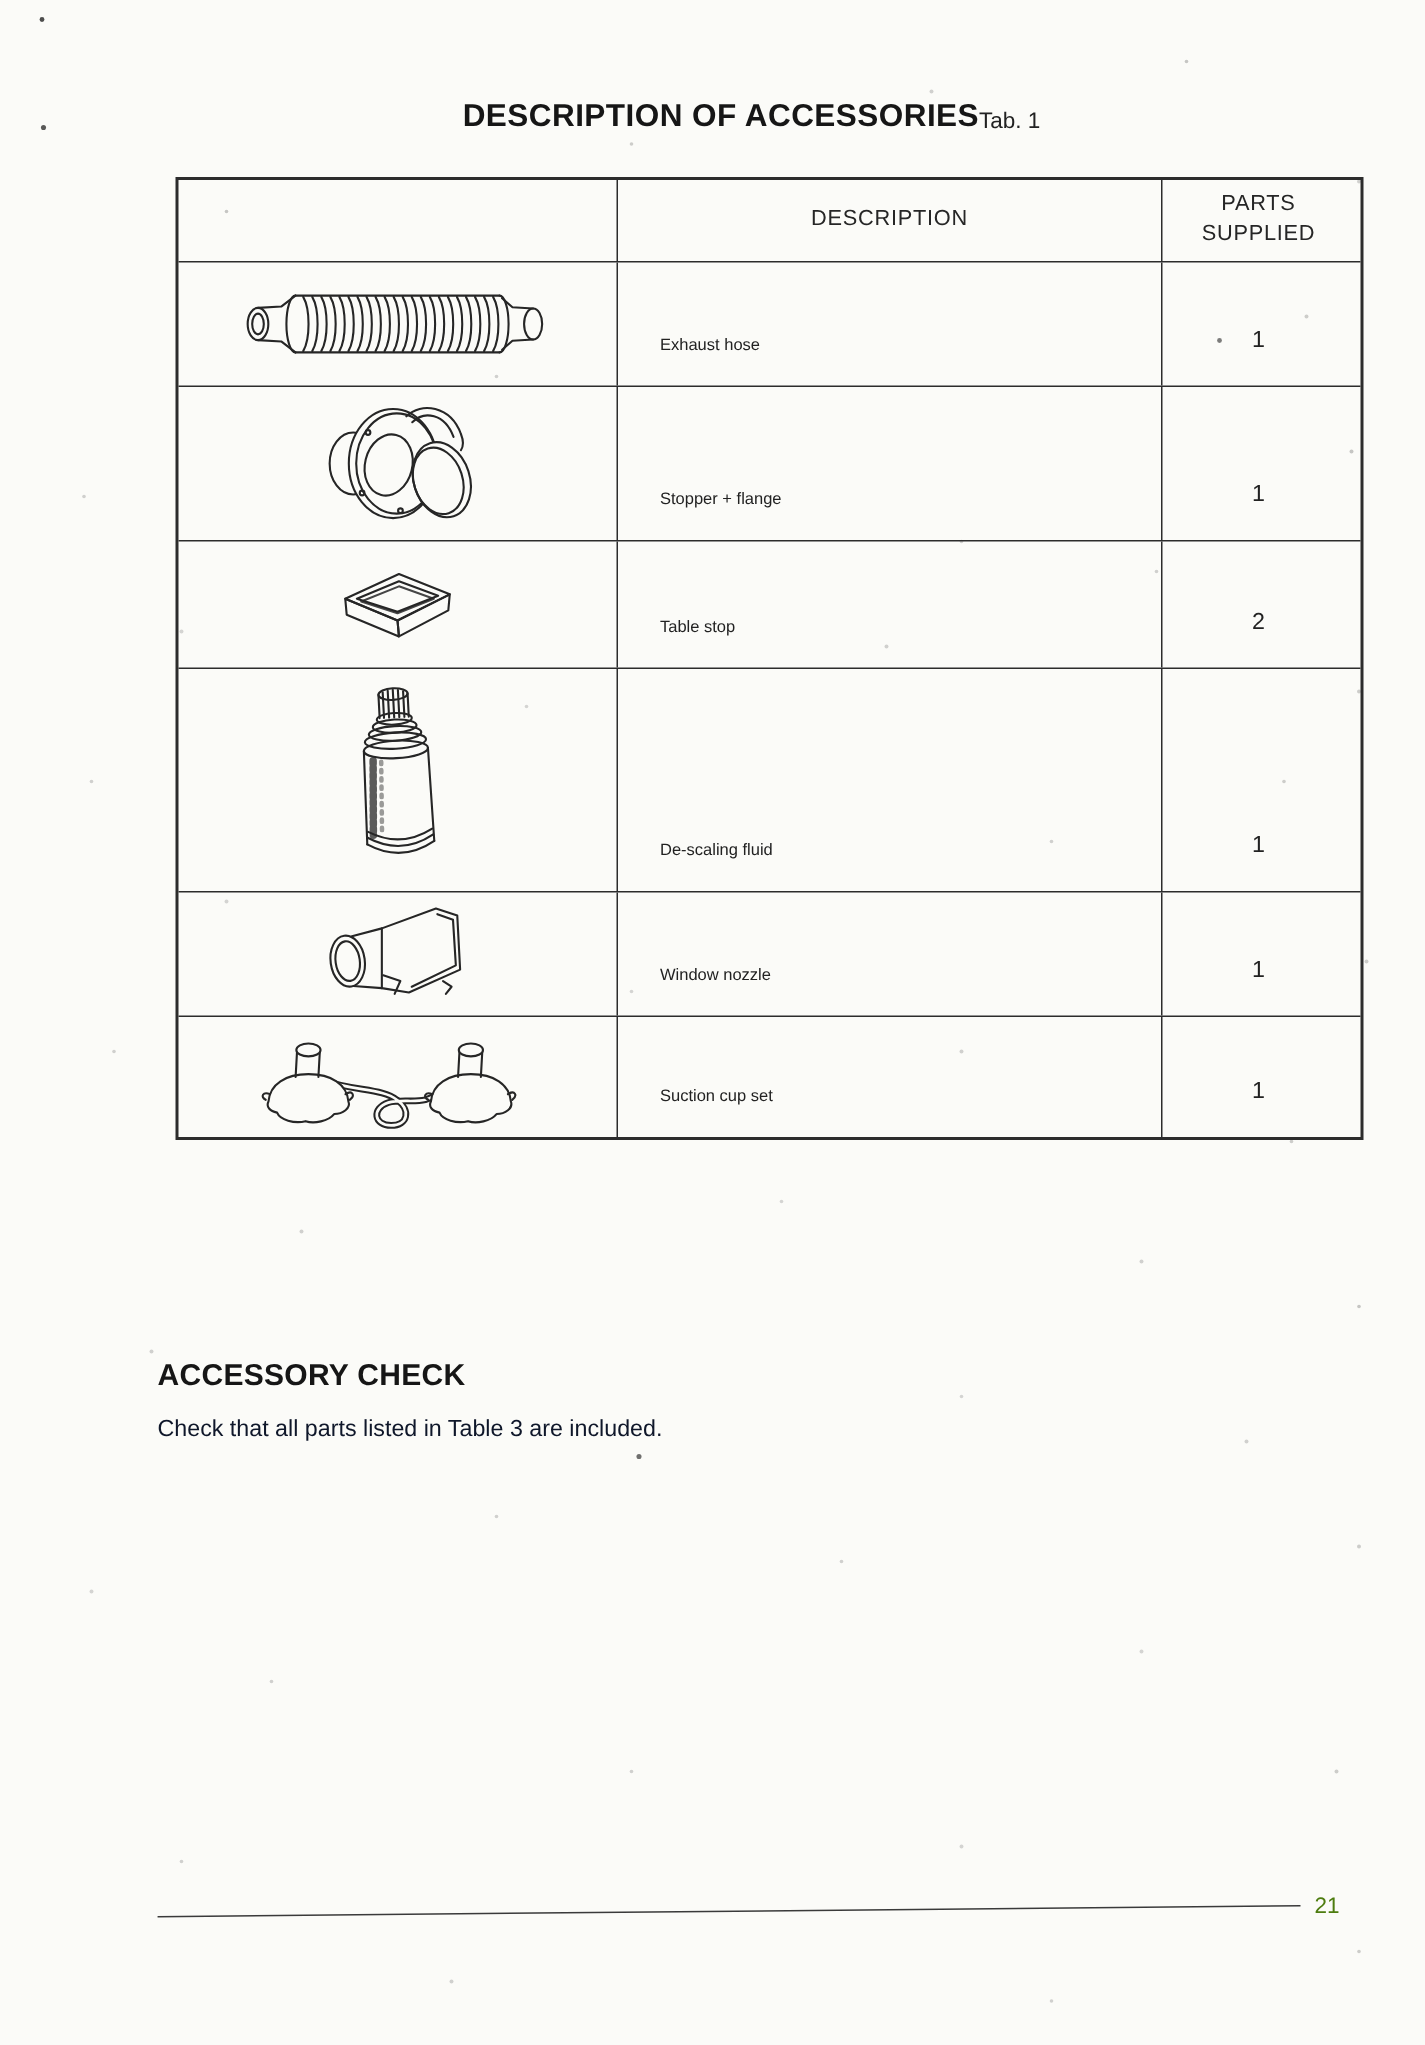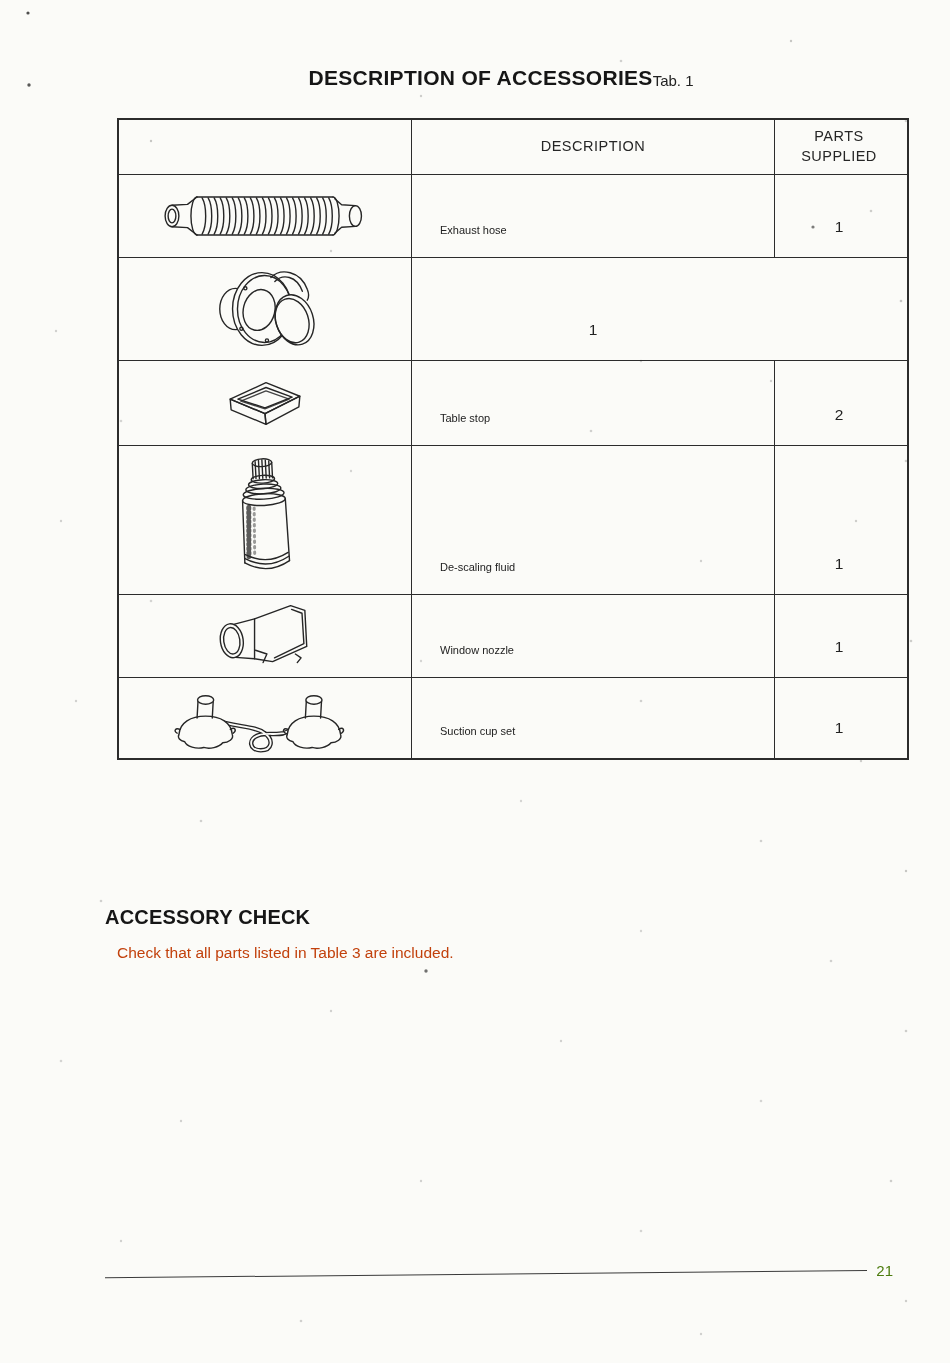--- a/index.html
+++ b/index.html
@@ -104,21 +104,21 @@
   }
   .cell.qty{
     display:flex;align-items:flex-end;justify-content:center;
     padding-bottom:21px;font-size:15.5px;color:#222;
   }
   svg.drawing{display:block;}
   svg.drawing *{vector-effect:non-scaling-stroke;}
 
   #accessory-check{position:absolute;left:105px;top:906px;width:788px;}
   #accessory-check h2{margin:0 0 15px 0;font-size:20px;font-weight:bold;color:#161616;letter-spacing:.2px;}
-  #accessory-check p{margin:12px;font-size:15.5px;color:#c2410c;}
+  #accessory-check p{margin:0;font-size:15.5px;color:#0f172a;}
 
   #footer{
     position:absolute;left:105px;top:1262px;width:788px;
     display:flex;align-items:center;gap:9px;
   }
   .rule{
     flex:1;height:0;border-top:1.6px solid #3a3a3a;
     transform:rotate(-0.55deg);transform-origin:100% 50%;
   }
   .pagenum{font-size:15px;color:#4d7c0f;}
@@ -171,20 +171,21 @@
         <circle cx="36" cy="66" r="1.6"></circle>
         <circle cx="62" cy="78" r="1.6"></circle>
         <path d="M66,14 C76,4 96,7 103,26 C105,31 105,34 103,37"></path>
         <path d="M70,18 C78,10 92,12 98,28"></path>
         <g transform="rotate(-18 90 57)">
           <ellipse cx="90" cy="57" rx="19" ry="26" fill="#fbfbf8"></ellipse>
           <ellipse cx="87.5" cy="57" rx="16.5" ry="23"></ellipse>
         </g>
       </svg>
     </div>
+    <div class="cell desc h-r1">Stopper + flange</div>
     <div class="cell qty h-r1">1</div>
   </div>
 
   <div class="t-row">
     <div class="cell illu h-r2">
       <svg class="drawing" width="92" height="60" viewBox="0 0 92 62" fill="none" stroke="#262626" stroke-width="1.4" stroke-linecap="round" stroke-linejoin="round">
         <polygon points="10,27 47,10 82,24 46,42"></polygon>
         <polygon points="18,27 47,15 74,25 46,36"></polygon>
         <polygon points="21,29 47,18.5 71,27 46,37" opacity="0.85"></polygon>
         <polygon points="10,27 46,42 47,53 11,38"></polygon>

